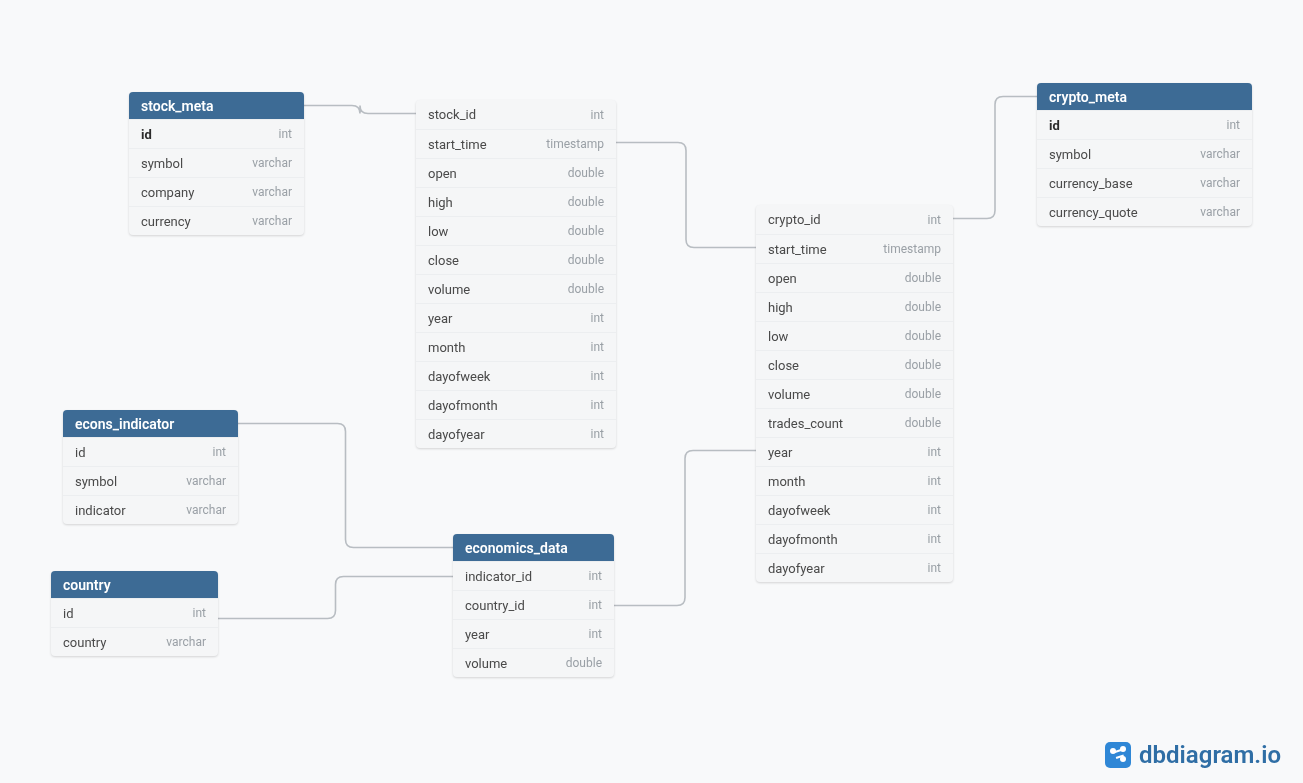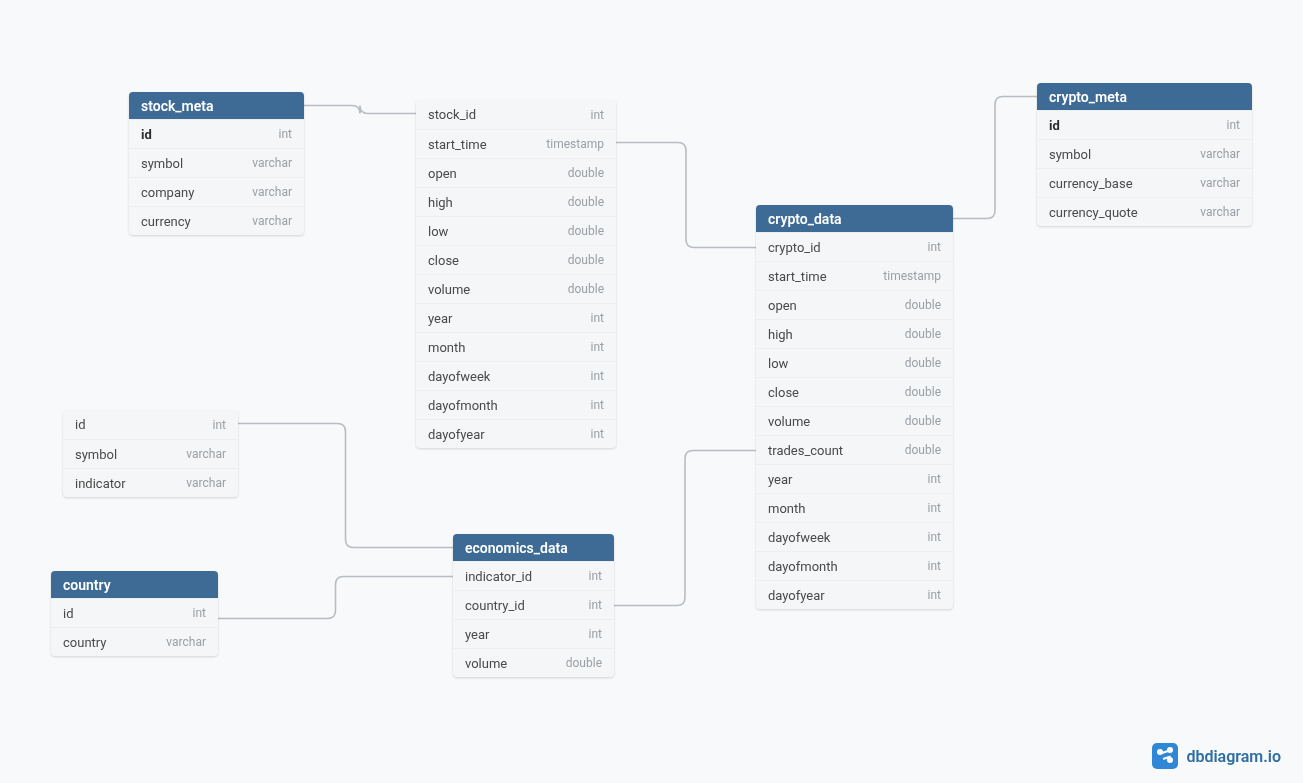--- a/index.html
+++ b/index.html
@@ -59,21 +59,21 @@
   .col-type { color: #9aa0a6; font-size: 12px; }
   .logo {
     position: absolute;
     right: 22px;
     bottom: 14px;
     display: flex;
     align-items: center;
     gap: 8px;
     color: #2f6ea5;
     font-weight: 600;
-    font-size: 16px;
+    font-size: 24px;
   }
   .logo-icon {
     width: 26px;
     height: 26px;
     background: #2f87d6;
     border-radius: 5px;
     position: relative;
   }
   .logo-icon::before {
     content: "";
@@ -169,21 +169,20 @@
       <div class="row">
         <span class="col-name">dayofmonth</span>
         <span class="col-type">int</span>
       </div>
       <div class="row">
         <span class="col-name">dayofyear</span>
         <span class="col-type">int</span>
       </div>
     </div>
     <div class="table" style="left: 756px; top: 177px; width: 197px;">
-      <div class="table-header">crypto_data</div>
       <div class="row">
         <span class="col-name">crypto_id</span>
         <span class="col-type">int</span>
       </div>
       <div class="row">
         <span class="col-name">start_time</span>
         <span class="col-type">timestamp</span>
       </div>
       <div class="row">
         <span class="col-name">open</span>
@@ -243,20 +242,21 @@
       <div class="row">
         <span class="col-name">currency_base</span>
         <span class="col-type">varchar</span>
       </div>
       <div class="row">
         <span class="col-name">currency_quote</span>
         <span class="col-type">varchar</span>
       </div>
     </div>
     <div class="table" style="left: 63px; top: 382px; width: 175px;">
+      <div class="table-header">econs_indicator</div>
       <div class="row">
         <span class="col-name">id</span>
         <span class="col-type">int</span>
       </div>
       <div class="row">
         <span class="col-name">symbol</span>
         <span class="col-type">varchar</span>
       </div>
       <div class="row">
         <span class="col-name">indicator</span>

